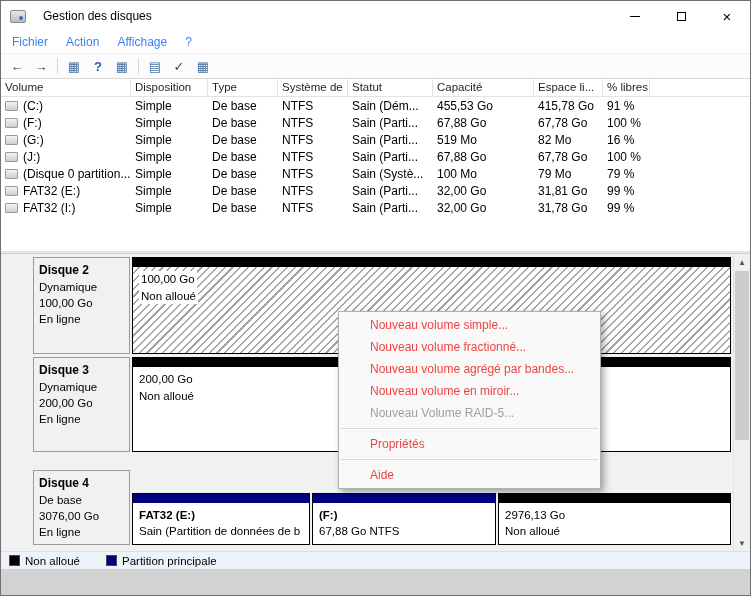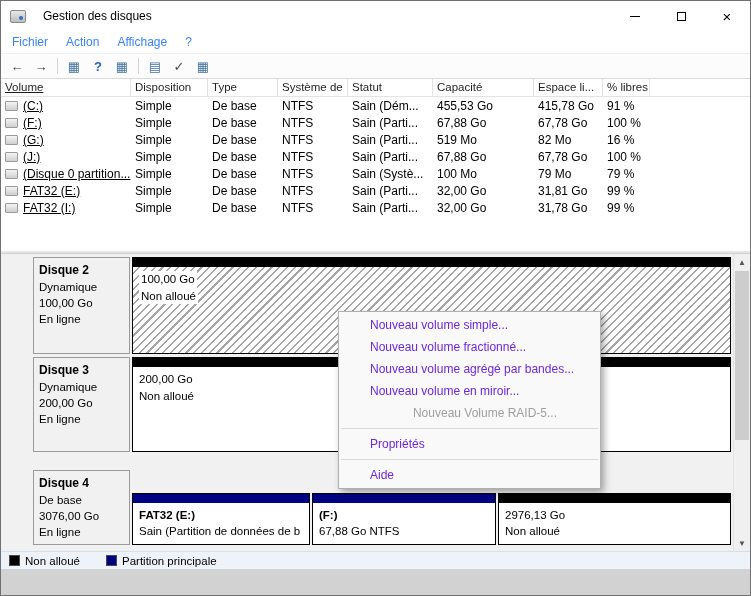--- a/index.html
+++ b/index.html
@@ -30,21 +30,21 @@
   .tb-btn.check{color:#4a4a4a;}
   .tb-sep{width:1px;height:16px;background:#d5d5d5;margin:0 3px;}
 
   
   .listview{height:174px;flex:0 0 auto;background:#fff;overflow:hidden;border-bottom:2px solid #e6e6e6;}
   .lv-header{display:flex;height:18px;border-bottom:1px solid #e3e3e3;font-size:11.5px;color:#1f1f1f;}
   .lv-h{border-right:1px solid #e3e3e3;padding:2px 4px;white-space:nowrap;overflow:hidden;flex:0 0 auto;}
   .lv-hfill{flex:1;}
   .lv-row{display:flex;height:17px;font-size:12px;align-items:center;color:#000;}
   .lv-c{padding:0 4px;white-space:nowrap;overflow:hidden;flex:0 0 auto;}
-  .c0{width:130px;text-decoration:underline;}.c1{width:77px;}.c2{width:70px;}.c3{width:70px;}.c4{width:85px;}.c5{width:101px;}.c6{width:69px;}.c7{width:47px;}
+  .c0{width:130px;}.c1{width:77px;}.c2{width:70px;}.c3{width:70px;}.c4{width:85px;}.c5{width:101px;}.c6{width:69px;}.c7{width:47px;}
   .vol-icon{display:inline-block;width:13px;height:10px;margin-right:5px;vertical-align:-1px;background:linear-gradient(#f4f4f4,#cfcfcf);border:1px solid #9a9a9a;border-radius:1px;}
 
   
   .diskpane{flex:1;position:relative;background:#f1f1f1;border-top:1px solid #cfcfcf;overflow:hidden;padding:3px 19px 0 4px;}
   .disk-row{display:flex;gap:2px;margin-bottom:3px;margin-left:28px;}
   .dr-0{height:97px;}.dr-1{height:95px;}.dr-2{height:90px;align-items:flex-end;}
   .disk-info{width:97px;flex:0 0 auto;background:#f1f1f1;border:1px solid #9b9b9b;padding:4px 5px;font-size:11.5px;line-height:1.4;color:#000;}
   .disk-name{font-weight:bold;font-size:12px;}
   .disk-parts{flex:1;display:flex;gap:2px;min-width:0;}
   .part{border:1px solid #000;display:flex;flex-direction:column;background:#fff;flex:1;min-width:0;overflow:hidden;}
@@ -65,22 +65,22 @@
 
   
   .legendbar{height:18px;flex:0 0 auto;background:#eef3fa;border-top:1px solid #d9dfe7;display:flex;align-items:center;gap:26px;padding-left:8px;font-size:11.5px;color:#000;}
   .legend-item{display:flex;align-items:center;gap:5px;}
   .swatch{width:11px;height:11px;border:1px solid #4a4a4a;}
 
   .bottom-filler{height:26px;flex:0 0 auto;background:#d2d2d2;}
 
   
   .context-menu{position:absolute;left:337px;top:310px;width:263px;background:#f9f9f9;border:1px solid #b0b0b0;box-shadow:3px 3px 7px rgba(0,0,0,0.35);padding:2px 0;z-index:20;}
-  .cm-item{height:22px;line-height:22px;padding-left:31px;font-size:12px;color:#6d28d9;white-space:nowrap;overflow:hidden;}
-  .cm-item.disabled{color:#9f9f9f;text-align:center;}
+  .cm-item{height:22px;line-height:22px;padding-left:31px;font-size:12px;color:#ef4444;white-space:nowrap;overflow:hidden;}
+  .cm-item.disabled{color:#9f9f9f;}
   .cm-sep{height:1px;background:#d9d9d9;margin:4px 2px;}
 </style>
 </head>
 <body>
 
 <div class="window">
 
   <div class="titlebar">
     <span class="app-icon"></span>
     <span class="title">Gestion des disques</span>

